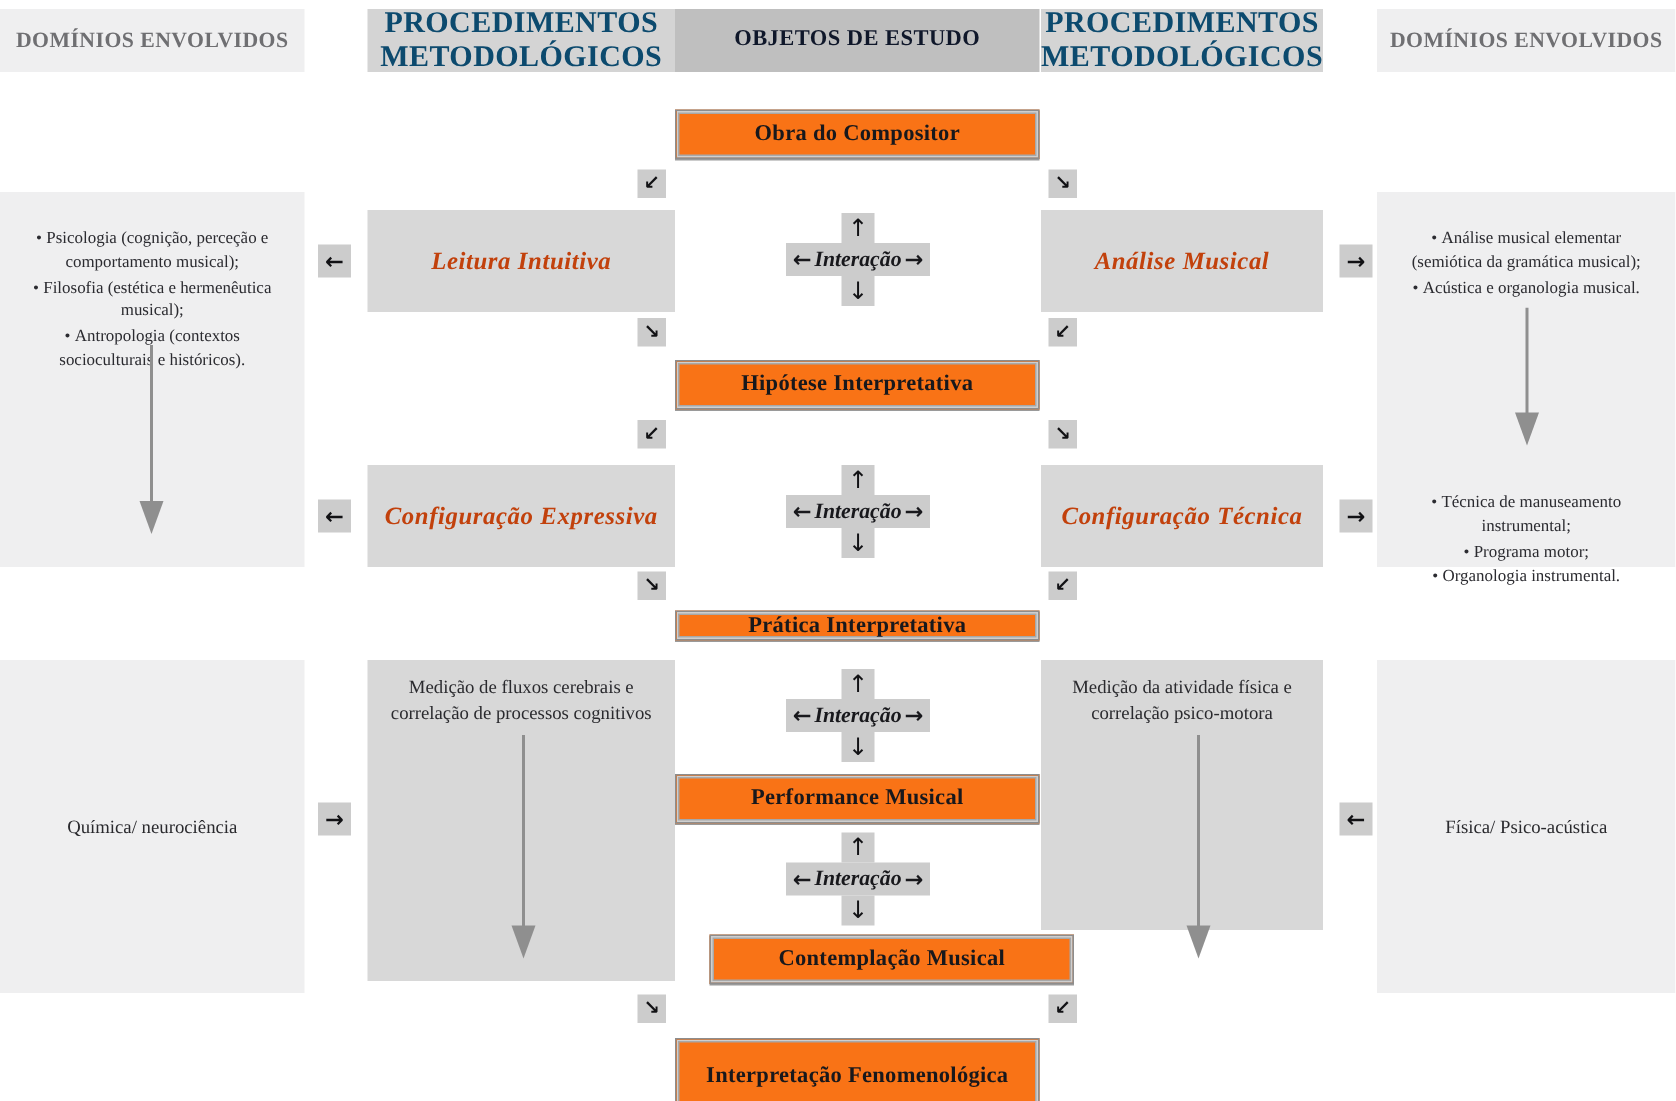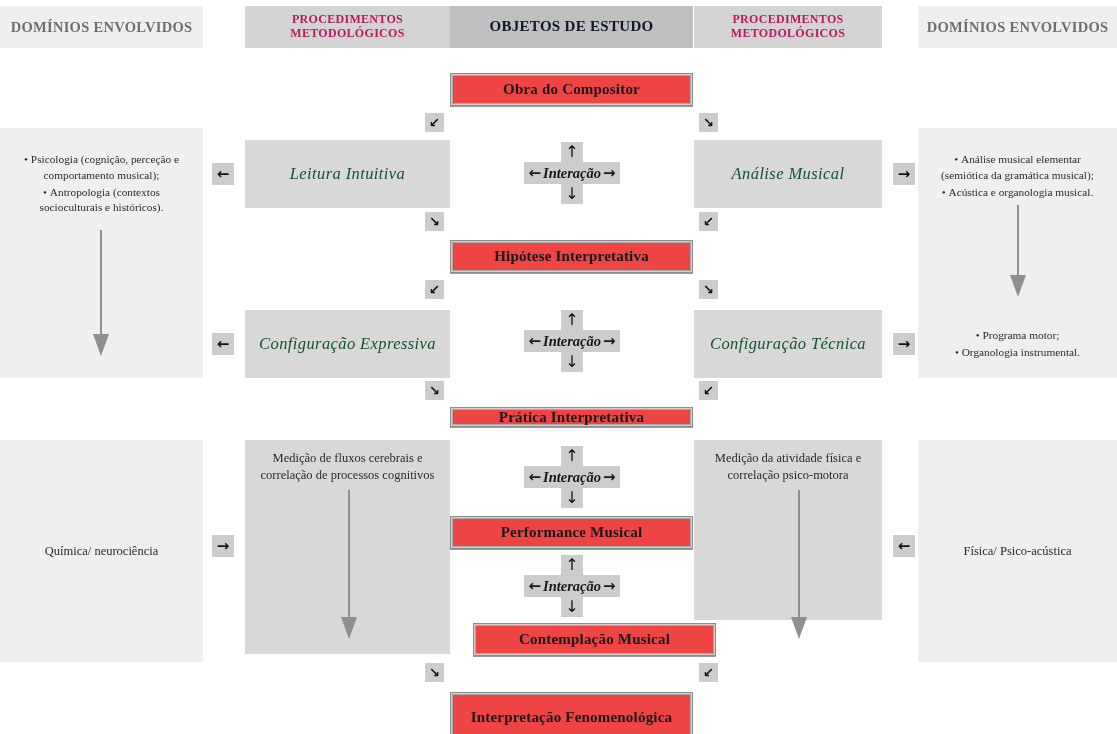--- a/index.html
+++ b/index.html
@@ -9,40 +9,40 @@
     position:relative;overflow:hidden;
   }
   .abs{position:absolute;box-sizing:border-box;}
 
   
   .hdr{
     display:flex;align-items:center;justify-content:center;text-align:center;
     font-weight:bold;line-height:1.15;letter-spacing:.3px;
   }
   .hdr-dom{background:#efeff0;color:#6f6f72;font-size:14.5px;}
-  .hdr-met{background:#d4d4d4;color:#be185d;font-size:12px;}
+  .hdr-met{background:#d4d4d4;color:#0c4a6e;font-size:20px;}
   .hdr-obj{background:#bfbfbf;color:#0f172a;font-size:15px;}
 
   
   .panel-dom{background:#efeff0;}
 
   
   .objbox{
-    background:#ef4444;
+    background:#f97316;
     border:1px solid #8d8d8d;
     box-shadow: inset 0 0 0 1px #cfcfcf, inset 0 0 0 2px #a8a8a8, 0 1px 0 #9a9a9a;
     display:flex;align-items:center;justify-content:center;
     font-weight:bold;font-size:15px;color:#18181c;letter-spacing:.2px;
   }
 
   
   .metbox{
     background:#d8d8d8;
     display:flex;align-items:center;justify-content:center;
-    font-weight:normal;font-style:italic;font-size:16.5px;color:#14532d;
+    font-weight:bold;font-style:italic;font-size:16.5px;color:#c2410c;
     text-align:center;letter-spacing:.4px;
   }
   .metnote{
     background:#d8d8d8;
     display:flex;align-items:flex-start;justify-content:center;
     font-size:12.5px;color:#2a2a2e;text-align:center;line-height:1.35;
     padding-top:10px;
   }
 
   
@@ -105,20 +105,21 @@
 
 <div class="abs hdr hdr-dom" style="left:918px;top:6px;width:199px;height:42px;">
   <span>DOMÍNIOS ENVOLVIDOS</span>
 </div>
 
 <div class="abs panel-dom" style="left:0;top:128px;width:203px;height:250px;"></div>
 
 <div class="abs domlist" style="left:6px;top:136px;width:191px;">
   <ul>
     <li>Psicologia (cognição, perceção e comportamento musical);</li>
+    <li>Filosofia (estética e hermenêutica musical);</li>
     <li>Antropologia (contextos socioculturais e históricos).</li>
   </ul>
 </div>
 
 <svg class="abs vArrow" style="left:86px;top:230px;" width="30" height="130" viewBox="0 0 30 130">
   <line x1="15" y1="0" x2="15" y2="110" stroke="#8f8f8f" stroke-width="2"></line>
   <polygon points="15,126 7,104 23,104" fill="#8f8f8f"></polygon>
 </svg>
 
 <div class="abs panel-dom" style="left:0;top:440px;width:203px;height:222px;"></div>
@@ -135,20 +136,21 @@
   </ul>
 </div>
 
 <svg class="abs vArrow" style="left:1003px;top:205px;" width="30" height="95" viewBox="0 0 30 95">
   <line x1="15" y1="0" x2="15" y2="76" stroke="#8f8f8f" stroke-width="2"></line>
   <polygon points="15,92 7,70 23,70" fill="#8f8f8f"></polygon>
 </svg>
 
 <div class="abs domlist" style="left:924px;top:312px;width:187px;">
   <ul>
+    <li>Técnica de manuseamento instrumental;</li>
     <li>Programa motor;</li>
     <li>Organologia instrumental.</li>
   </ul>
 </div>
 
 <div class="abs panel-dom" style="left:918px;top:440px;width:199px;height:222px;"></div>
 <div class="abs domplain" style="left:918px;top:440px;width:199px;height:222px;">
   <span>Física/ Psico-acústica</span>
 </div>
 

